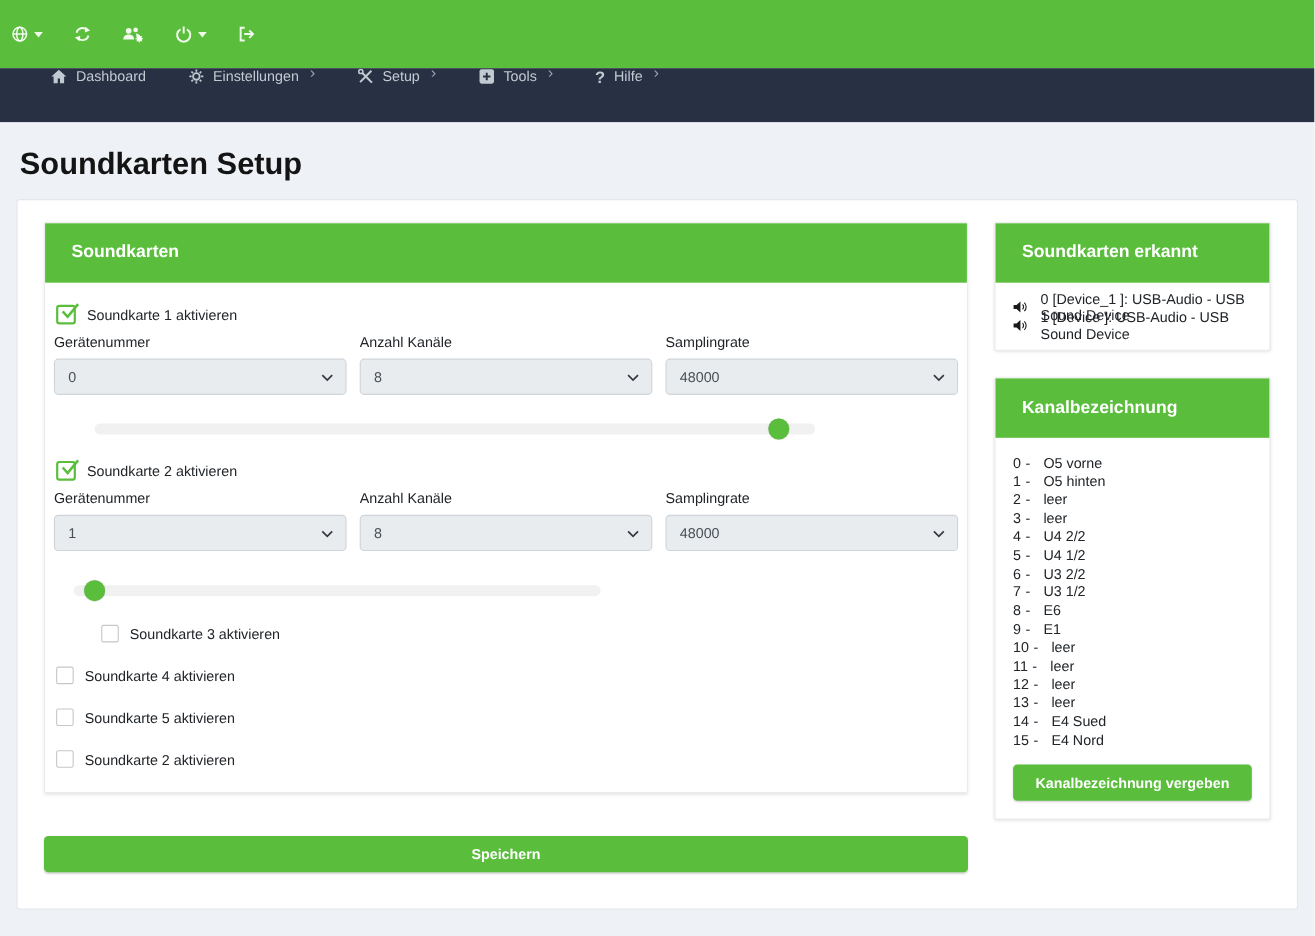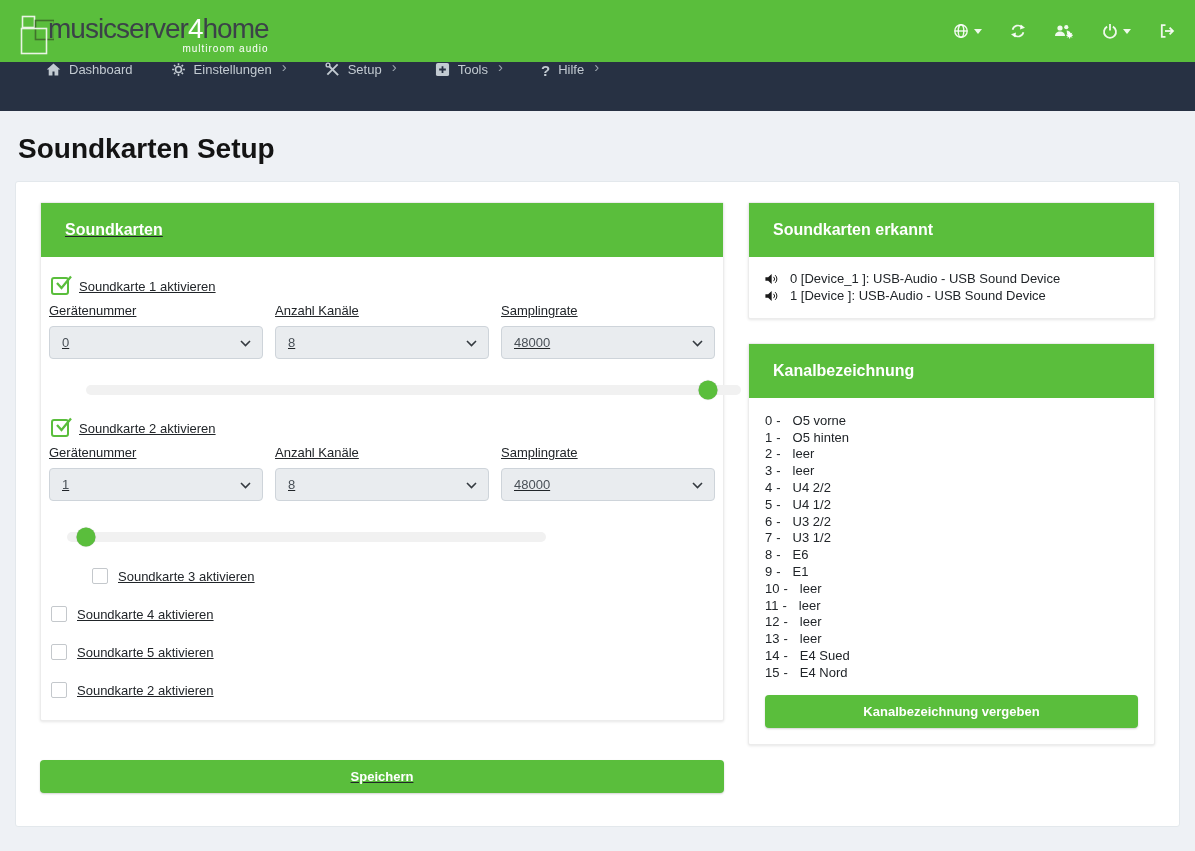--- a/index.html
+++ b/index.html
@@ -49,21 +49,21 @@
     font-size:28px; font-weight:bold; color:#141414;
     margin:22px 0 16px 18px;
   }
   
   .container {
     margin:0 15px 10px; background:#fff;
     border:1px solid #e3e8ec; border-radius:3px;
     padding:20px 24px 20px; display:flex; gap:24px;
     height:646px;
   }
-  .left-col { width:684px; flex:none;text-decoration:underline; }
+  .left-col { width:840px; flex:none; }
   .right-col { flex:1; }
   .card {
     background:#fff; border:1px solid #ececec; border-radius:2px;
     box-shadow:0 1px 3px rgba(0,0,0,.10);
   }
   .card-header {
     background:#5abe3c; color:#fff; font-size:16px; font-weight:bold;
     padding:18px 24px;
   }
   .left-card .card-body { padding:20px 8px 22px; }
@@ -115,33 +115,20 @@
   .channels-card .card-body { padding:14px 16px 16px; }
   .ch-row { display:flex; align-items:center; font-size:13px; color:#212529; height:16.8px; }
   .ch-num { margin-right:4px; }
   .ch-dash { margin-right:12px; }
   .assign-btn { margin-top:14px; }
 </style>
 </head>
 <body>
 
 <div class="top-header">
-  <div class="brand">
-    <svg class="brand-mark" width="44" height="48" viewBox="0 0 44 48" fill="none">
-      <rect x="12.5" y="7.5" width="12" height="11" stroke="#e9f4e4" stroke-width="1.6"></rect>
-      <rect x="25.5" y="11.5" width="19" height="19" stroke="#41722c" stroke-width="1.6"></rect>
-      <rect x="11.5" y="19.5" width="25" height="25" stroke="#e9f4e4" stroke-width="1.6"></rect>
-    </svg>
-    <div class="brand-text">
-      <span class="brand-line">
-        <span>musicserver</span><span class="num">4</span><span>home</span>
-      </span>
-      <span class="brand-tagline">multiroom audio</span>
-    </div>
-  </div>
   <div class="hdr-actions">
     <div class="hdr-action">
       <svg width="16" height="16" viewBox="0 0 16 16" fill="none" stroke="rgba(255,255,255,.9)" stroke-width="1.4">
         <circle cx="8" cy="8" r="6.2"></circle>
           <ellipse cx="8" cy="8" rx="2.8" ry="6.2"></ellipse>
           <line x1="1.8" y1="8" x2="14.2" y2="8"></line>
       </svg>
       <span class="caret-down"></span>
     </div>
     <div class="hdr-action">

